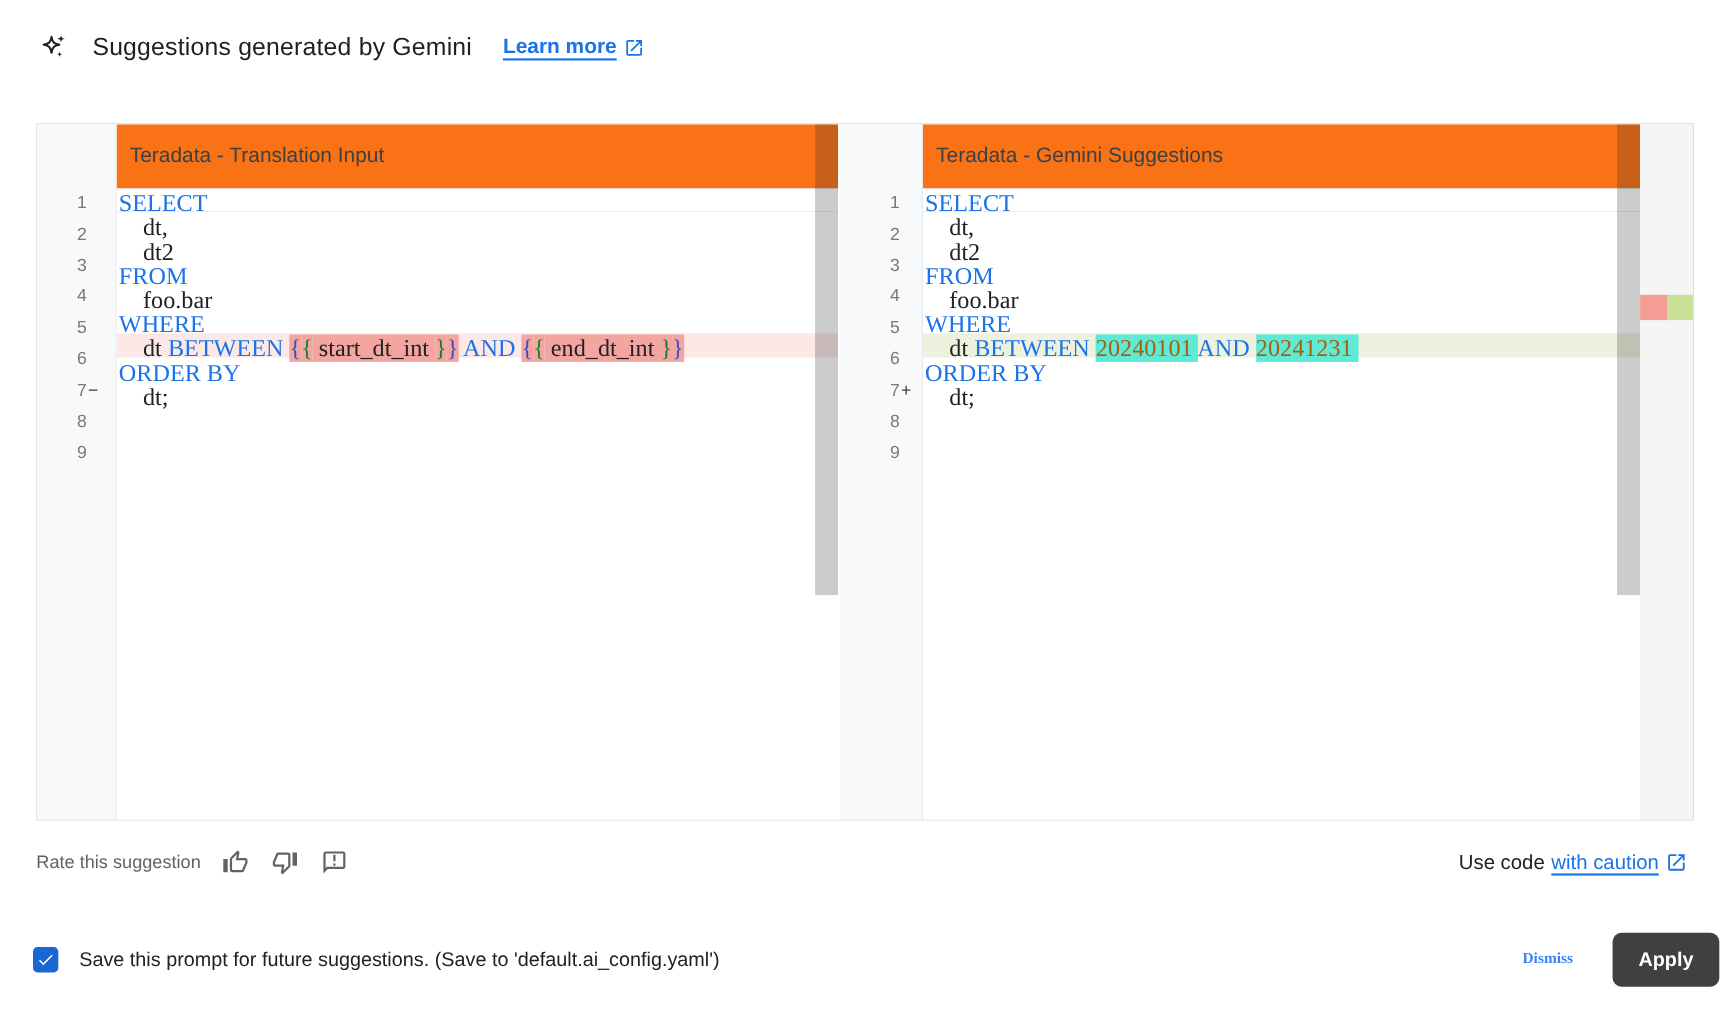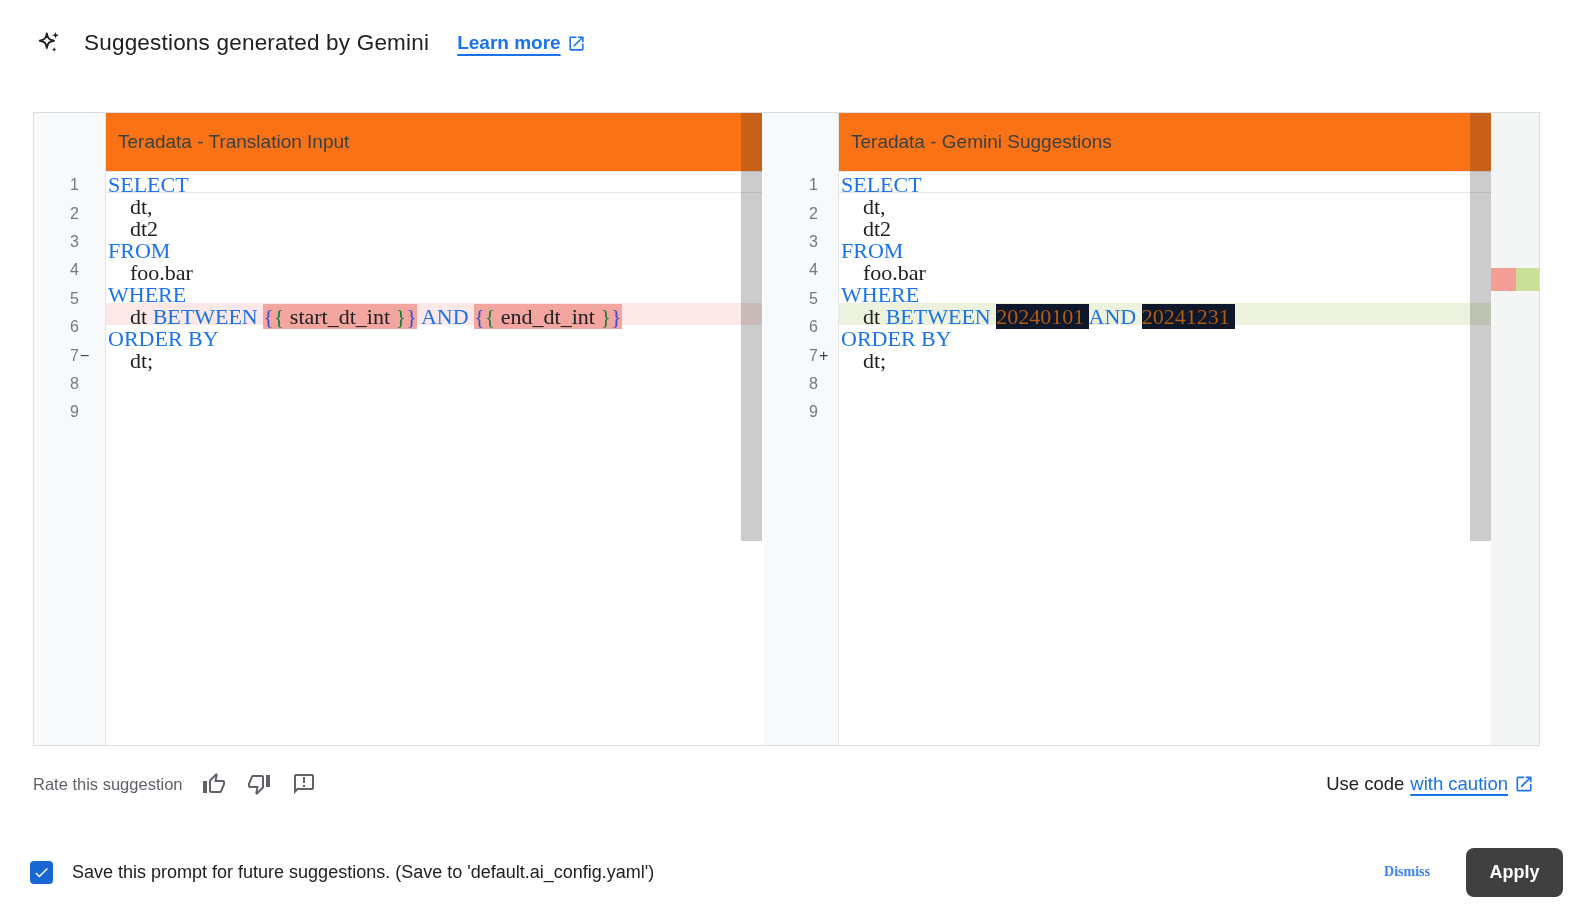--- a/index.html
+++ b/index.html
@@ -27,21 +27,21 @@
   .gutter-line .sfx { width:26px; text-align:left; padding-left:1px; color:#3c4043; }
   .editor.right .gutter-line .sfx { width:20px; }
 
   .codearea { flex:1; position:relative; padding-top:58px; overflow:hidden; background:#fff; }
   .editor-title { position:absolute; top:0; left:0; right:0; height:58px; display:flex; align-items:center; padding-left:12px; font-size:19px; color:#3c4043; background:#f97316; }
   .code-line { height:22px; line-height:28.4px; font-family:Liberation Serif, serif; font-size:22px; white-space:pre; padding-left:2px; color:#202124; }
   .code-line.active { box-shadow: inset 0 1px 0 #e4e7ea, inset 0 -1px 0 #e4e7ea; }
   .code-line.removed { background:#fce8e6; }
   .code-line.removed .hl { background:#f3a5a0; }
   .code-line.added { background:#edf2df; }
-  .code-line.added .hl { background:#0f172a;margin-top:40px; }
+  .code-line.added .hl { background:#5eead4;margin-top:40px; }
   .tk-kw  { color:#1a73e8; }
   .tk-pl  { color:#202124; }
   .tk-num { color:#b05c10; }
   .tk-b1  { color:#3d4ec9; }
   .tk-b2  { color:#188038; }
 
   .scrollbar-thumb { position:absolute; top:0; right:0; width:21px; height:428px; background:rgba(40,40,40,0.24); }
   .overview { width:48px; background:#f4f5f5; position:relative; }
   .ov-red   { position:absolute; left:0;  top:155px; width:25px; height:23px; background:#f49e95; }
   .ov-green { position:absolute; left:25px; top:155px; width:23px; height:23px; background:#cadf97; }

